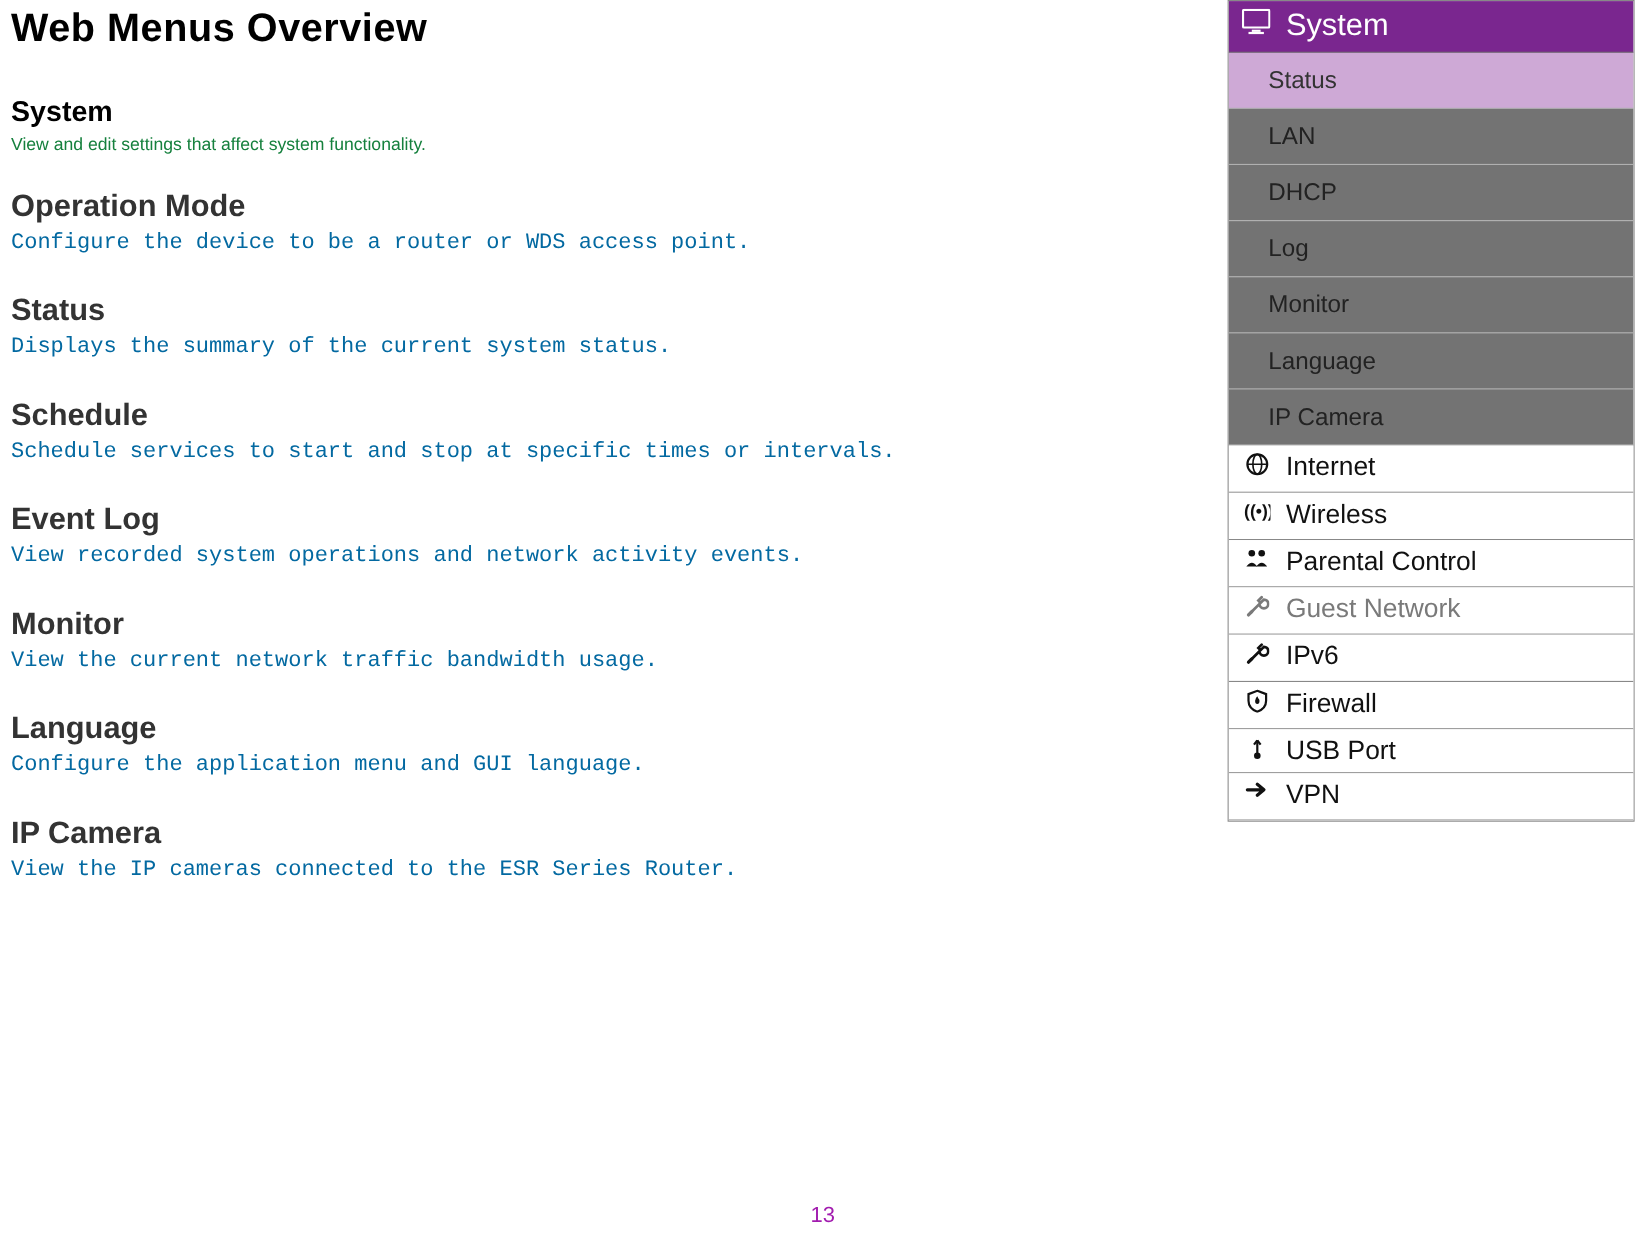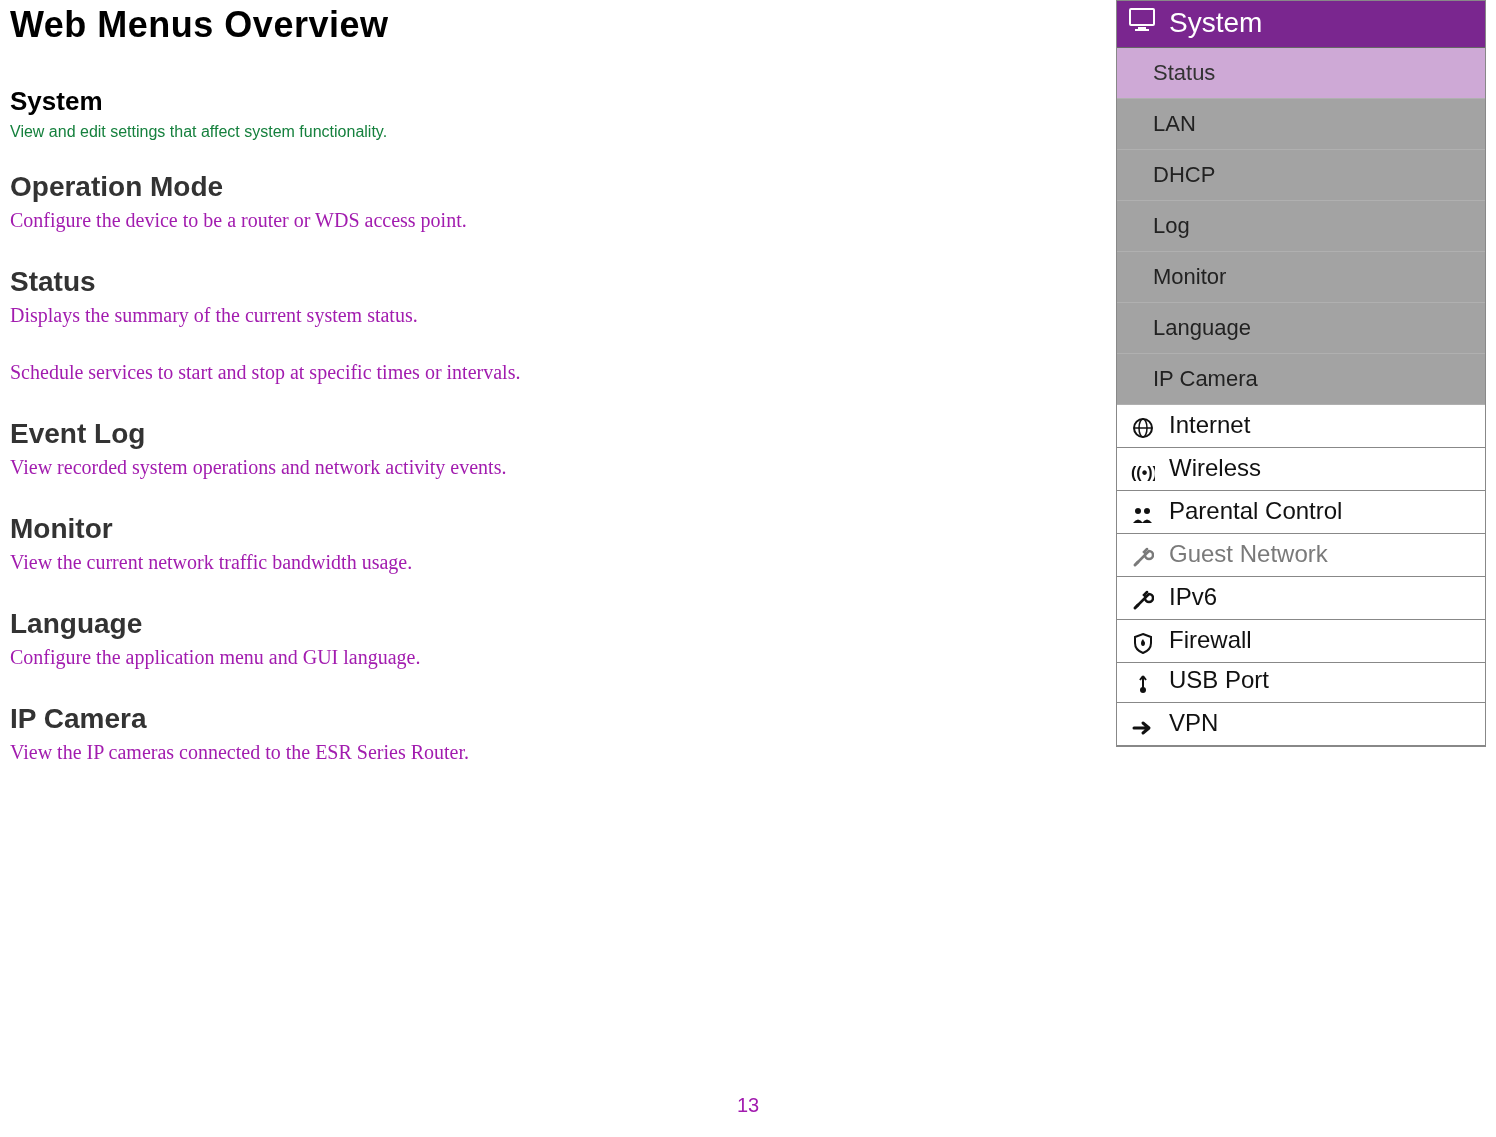--- a/index.html
+++ b/index.html
@@ -49,23 +49,23 @@
     .item-title {
       font-size: 28px;
       font-weight: bold;
       color: #333;
       margin-bottom: 6px;
       font-family: "Arial Narrow", Arial, sans-serif;
       font-stretch: condensed;
     }
     .item-desc {
       font-size: 20px;
-      color: #a21caf;
+      color: #0369a1;
       margin-bottom: 34px;
-      font-family: Liberation Serif, serif;
+      font-family: Liberation Mono, monospace;
       font-stretch: condensed;
     }
     .right-col {
       width: 380px;
       padding-top: 0;
       padding-right: 10px;
     }
     .menu-panel {
       border: 1px solid #888;
       background: #fff;
@@ -83,36 +83,36 @@
     }
     .menu-header .icon {
       margin-right: 14px;
     }
     .submenu-item {
       font-size: 22px;
       font-family: Arial, sans-serif;
       padding: 12px 12px 12px 36px;
       color: #222;
       border-bottom: 1px solid #b0b0b0;
-      background: #a3a3a3;
+      background: #737373;
     }
     .submenu-item.active {
       background: #cea9d6;
       color: #333;
       padding-left: 36px;
     }
     .category-item {
       font-size: 24px;
       font-family: Arial, sans-serif;
       padding: 6px 12px 8px 12px;
       color: #111;
       border-bottom: 1px solid #888;
       background: #fff;
       display: flex;
-      align-items: flex-end;
+      align-items: flex-start;
     }
     .category-item.gray {
       color: #7a7a7a;
     }
     .category-item .icon {
       width: 28px;
       margin-right: 12px;
       display: flex;
       align-items: center;
       justify-content: center;
@@ -140,20 +140,21 @@
 
     <h2 class="section-title">System</h2>
     <p class="section-desc">View and edit settings that affect system functionality.</p>
 
     <h3 class="item-title">Operation Mode</h3>
     <p class="item-desc">Configure the device to be a router or WDS access point.</p>
 
     <h3 class="item-title">Status</h3>
     <p class="item-desc">Displays the summary of the current system status.</p>
 
+    <h3 class="item-title">Schedule</h3>
     <p class="item-desc">Schedule services to start and stop at specific times or intervals.</p>
 
     <h3 class="item-title">Event Log</h3>
     <p class="item-desc">View recorded system operations and network activity events.</p>
 
     <h3 class="item-title">Monitor</h3>
     <p class="item-desc">View the current network traffic bandwidth usage.</p>
 
     <h3 class="item-title">Language</h3>
     <p class="item-desc">Configure the application menu and GUI language.</p>

